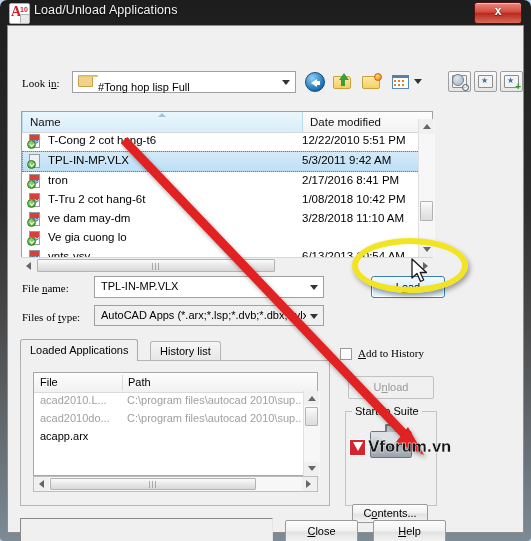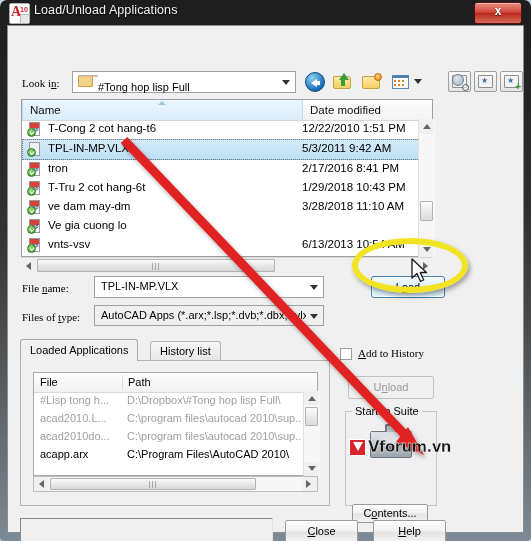--- a/index.html
+++ b/index.html
@@ -405,36 +405,36 @@
       <div class="tbico sqbtn" style="left:466px;top:45px;">
         <span class="inner"></span>
           <span class="star2">★</span>
       </div>
       <div class="tbico sqbtn" style="left:492px;top:45px;">
         <span class="inner"></span>
           <span class="star2">★</span>
           <span class="plus">+</span>
       </div>
 
-      <div class="listview" style="left:13px;top:73px;width:412px;height:158px;">
+      <div class="listview" style="left:13px;top:85px;width:412px;height:158px;">
         <div class="lv-head">
           <div class="col sel" style="left:0;width:281px;">Name</div>
           <div class="sortarrow" style="left:140px;"></div>
           <div class="col" style="left:281px;width:131px;border-right:none;">Date modified</div>
         </div>
         <div class="lv-rows" id="file-rows">
             <div class="row">
               <span class="fico">
                 <span class="pg"></span>
                 <span class="red"></span>
                 <span class="sp">SP</span>
                 <span class="grn"></span>
               </span>
               <span class="nm">T-Cong 2 cot hang-t6</span>
-              <span class="dt">12/22/2010 1:51 PM</span>
+              <span class="dt">12/22/2010 5:51 PM</span>
             </div>
             <div class="row selected">
               <span class="fico vlx">
                 <span class="pg"></span>
                 <span class="grn"></span>
               </span>
               <span class="nm">TPL-IN-MP.VLX</span>
               <span class="dt">5/3/2011 9:42 AM</span>
             </div>
             <div class="row">
@@ -448,21 +448,21 @@
               <span class="dt">2/17/2016 8:41 PM</span>
             </div>
             <div class="row">
               <span class="fico">
                 <span class="pg"></span>
                 <span class="red"></span>
                 <span class="sp">SP</span>
                 <span class="grn"></span>
               </span>
               <span class="nm">T-Tru 2 cot hang-6t</span>
-              <span class="dt">1/29/2018 10:43 PM</span>
+              <span class="dt">1/08/2018 10:42 PM</span>
             </div>
             <div class="row">
               <span class="fico">
                 <span class="pg"></span>
                 <span class="red"></span>
                 <span class="sp">SP</span>
                 <span class="grn"></span>
               </span>
               <span class="nm">ve dam may-dm</span>
               <span class="dt">3/28/2018 11:10 AM</span>
@@ -538,35 +538,30 @@
 
       <div class="tabpanel" style="left:12px;top:334px;width:310px;height:146px;">
 
         <div class="applist" style="left:12px;top:11px;width:285px;height:104px;">
           <div class="al-head">
             <div class="c" style="left:0;width:88px;">File</div>
             <div class="sep" style="left:88px;"></div>
             <div class="c" style="left:88px;width:180px;">Path</div>
           </div>
           <div style="position:absolute;left:0;top:19px;right:0;bottom:0;overflow:hidden;" id="app-rows">
-              <div class="al-row">
-                <span class="f dim">#Lisp tong h...</span>
-                <span class="p dim">D:\Dropbox\#Tong hop lisp Full\</span>
-              </div>
               <div class="al-row">
                 <span class="f dim">acad2010.L...</span>
                 <span class="p dim">C:\program files\autocad 2010\sup..</span>
               </div>
               <div class="al-row">
                 <span class="f dim">acad2010do...</span>
                 <span class="p dim">C:\program files\autocad 2010\sup..</span>
               </div>
               <div class="al-row">
                 <span class="f">acapp.arx</span>
-                <span class="p">C:\Program Files\AutoCAD 2010\</span>
               </div>
             </div>
         </div>
 
         <div class="vsb" style="left:282px;top:30px;height:85px;">
           <div class="sb-btn" style="left:0;top:0;width:15px;height:14px;">
             <span class="tri up" style="left:4px;top:5px;"></span>
           </div>
           <div class="thumb" style="left:1px;top:16px;width:13px;height:19px;"></div>
           <div class="sb-btn" style="left:0;bottom:0;width:15px;height:14px;">

